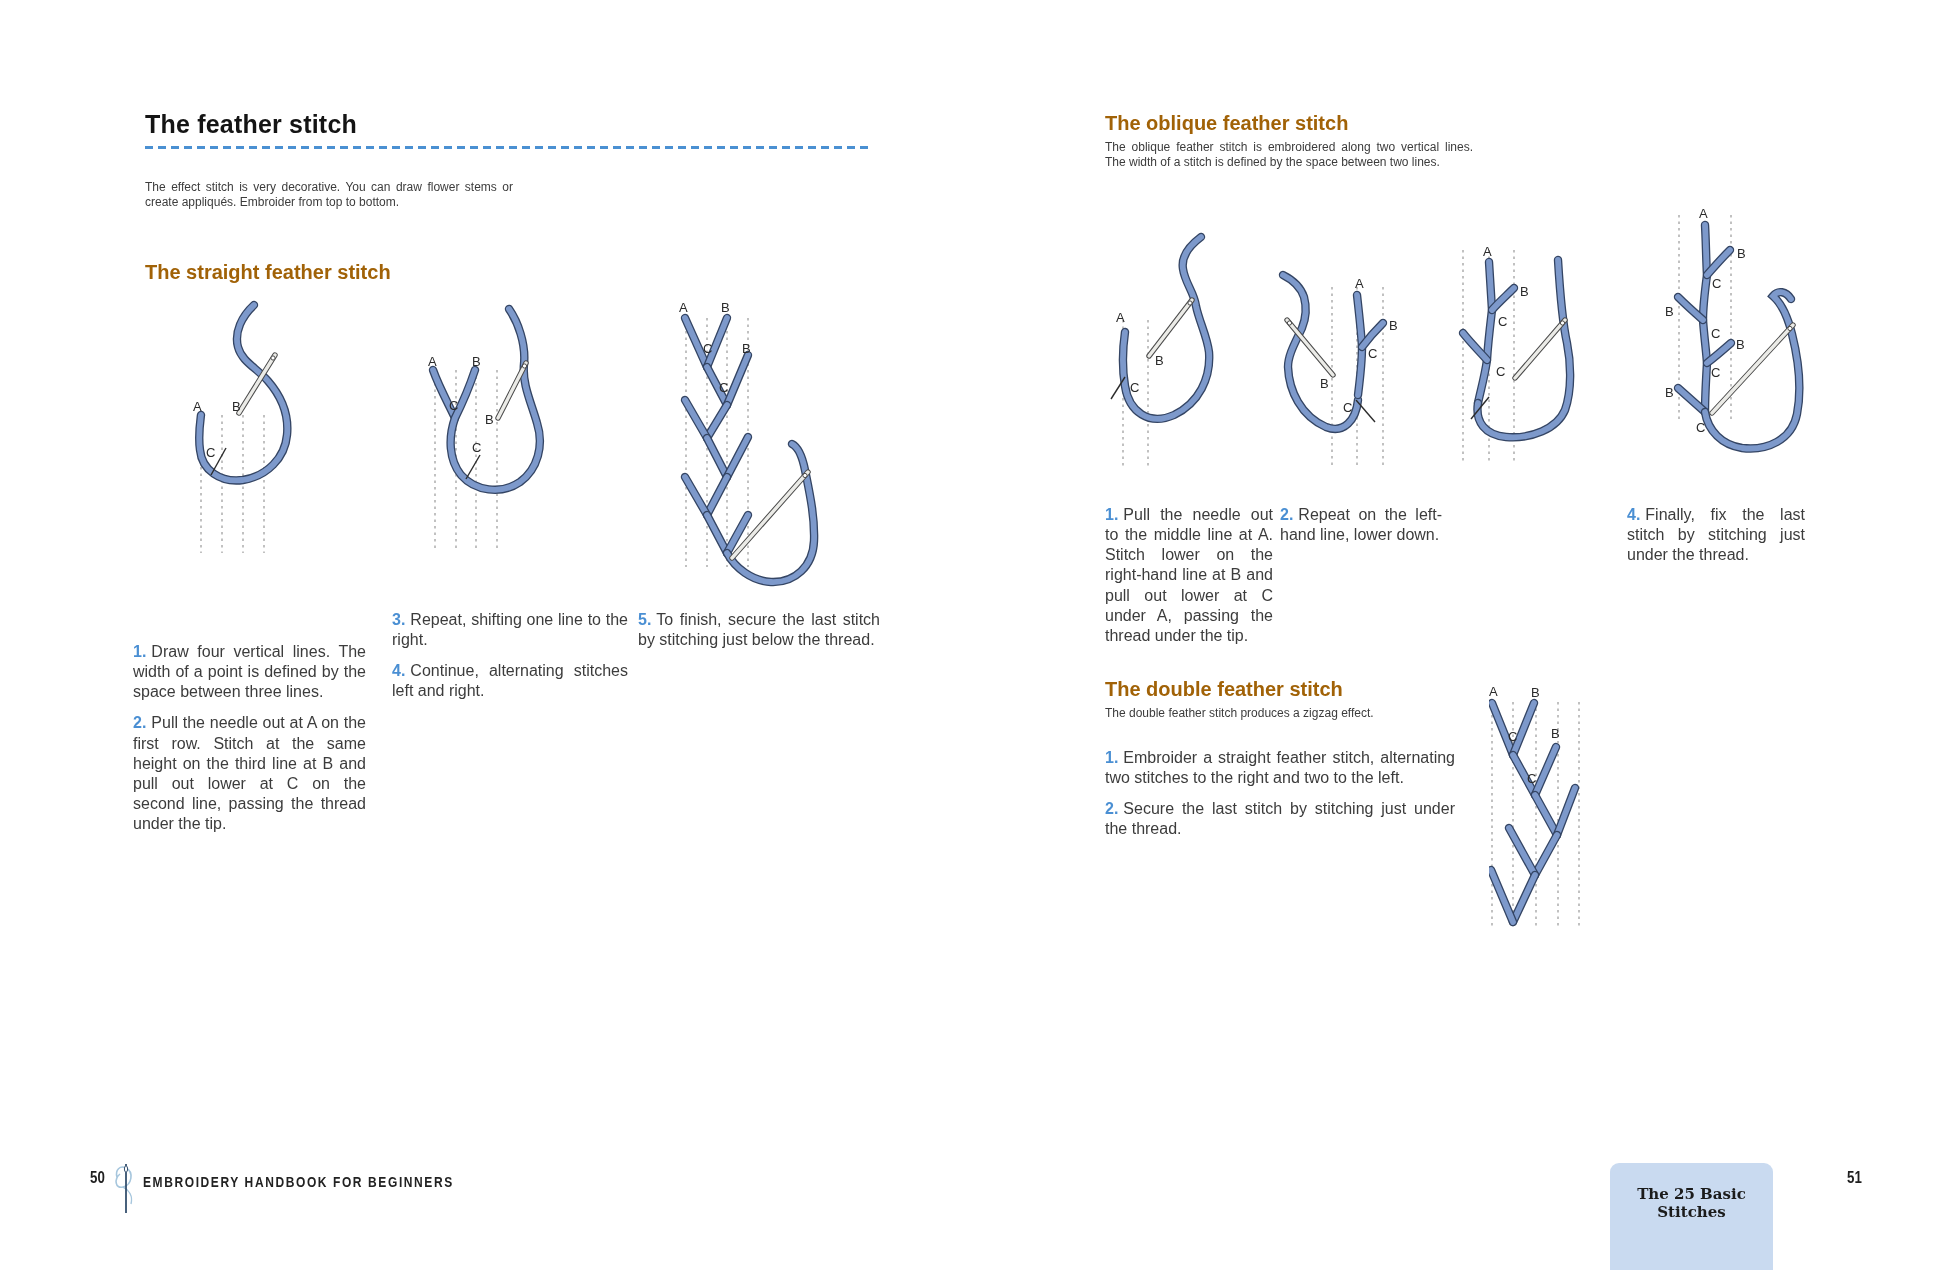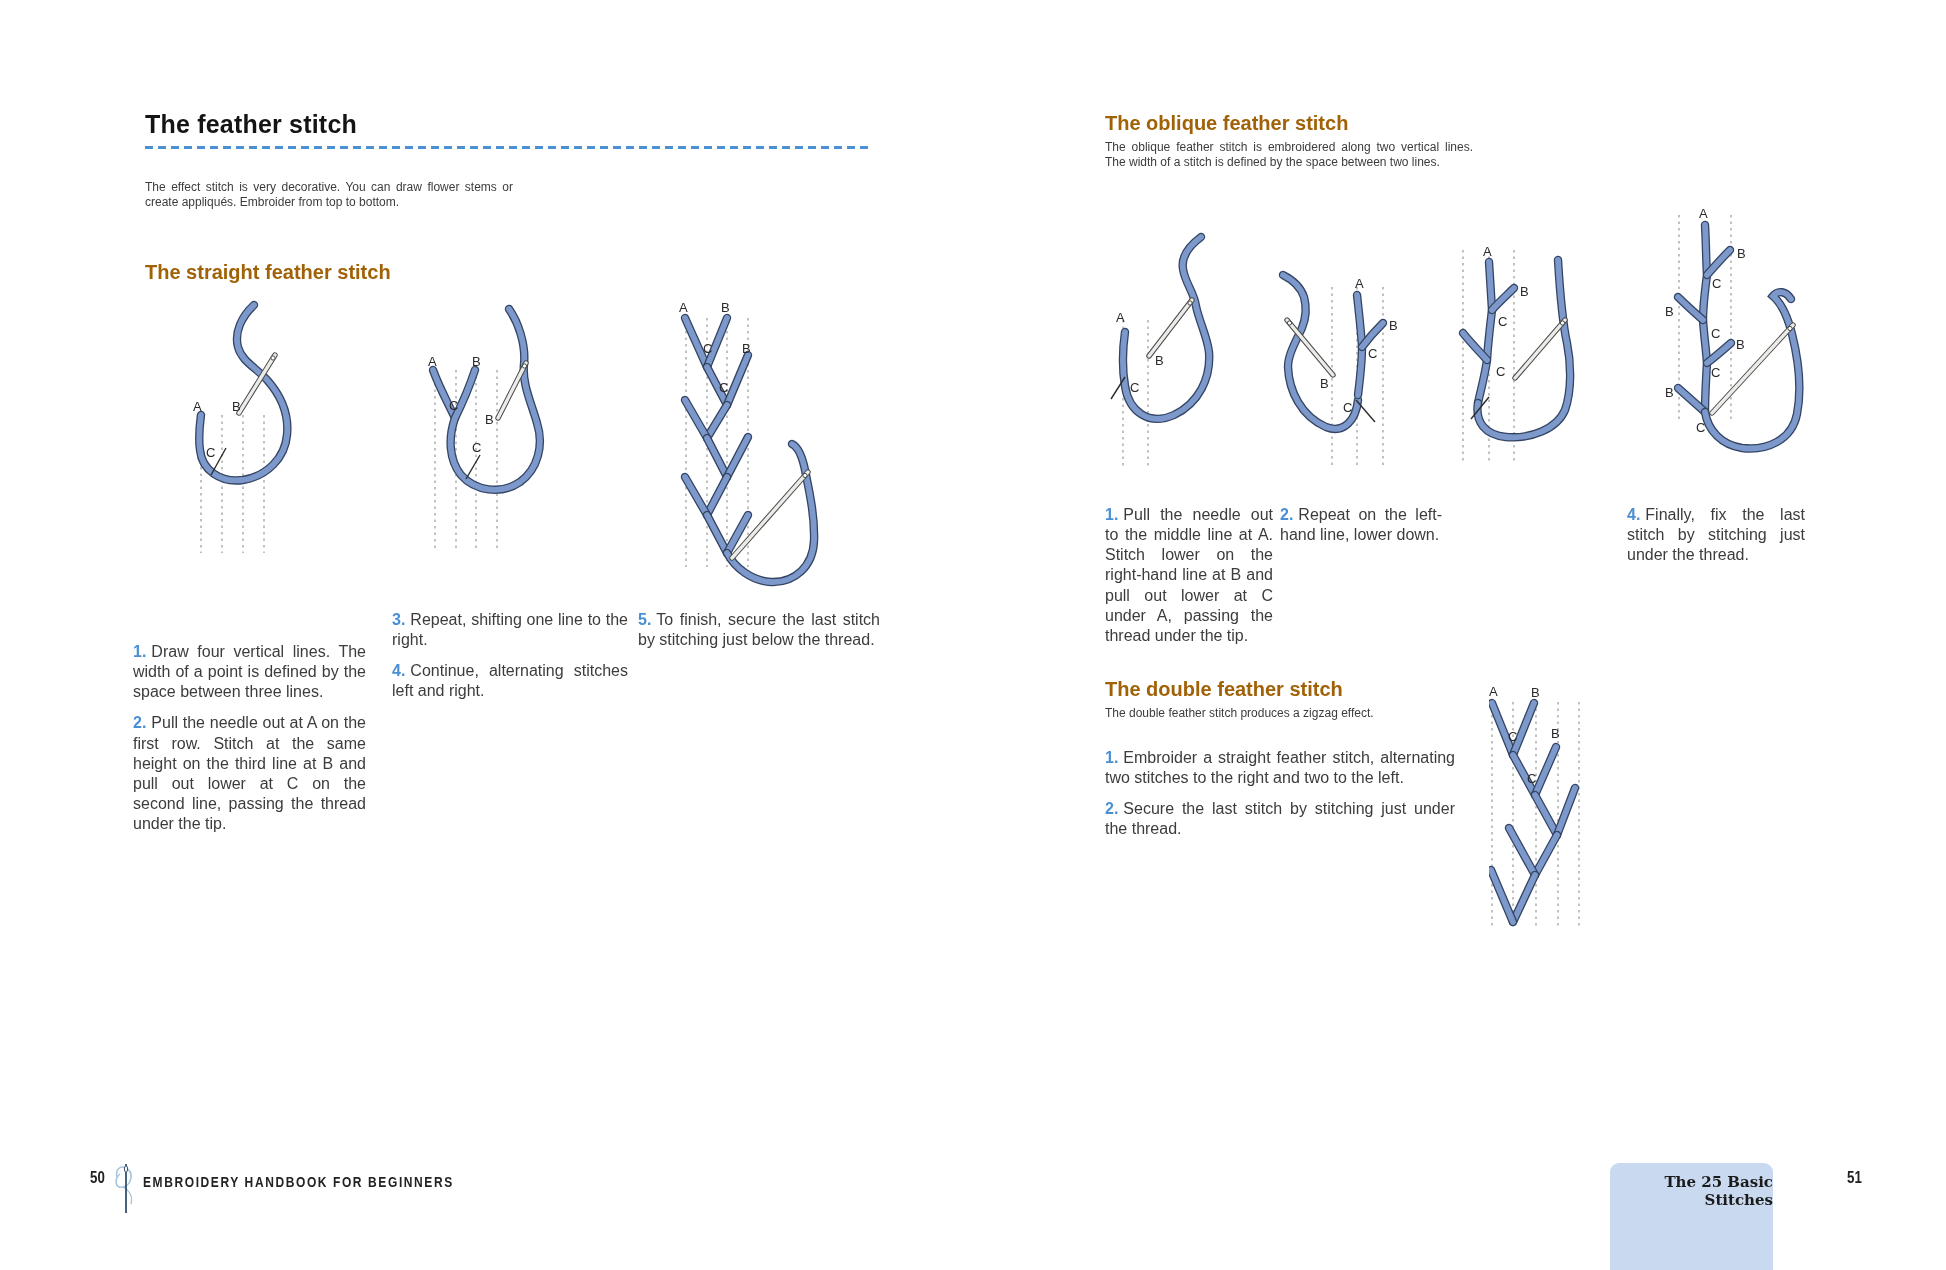--- a/index.html
+++ b/index.html
@@ -8,21 +8,21 @@
   .abs{position:absolute;}
   .main-title{font-family:"Liberation Sans",sans-serif;font-weight:700;font-size:25px;color:#141414;letter-spacing:.2px;}
   .dashed-rule{height:3px;background:repeating-linear-gradient(90deg,#4a90d2 0 8px,transparent 8px 13px);}
   .serif-head{font-family:Liberation Sans, sans-serif;font-weight:700;font-size:20px;color:#a16207;}
   .body-text{font-size:12px;line-height:1.26;text-align:justify;color:#3c3c3c;}
   .step{font-size:16px;line-height:1.26;text-align:justify;color:#3c3c3c;margin:0 0 11px 0;}
   .step .num{color:#4a8fd3;font-weight:700;margin-right:5px;}
   .pagenum{font-weight:700;font-size:17px;color:#202020;transform:scaleX(.78);transform-origin:center;}
   .book-title{font-weight:700;font-size:15px;color:#222;letter-spacing:2px;transform:scaleX(.8);transform-origin:left center;white-space:nowrap;}
   .tab{background:#c9daf0;border-radius:9px 9px 0 0;text-align:center;}
-  .tab-label{font-family:"DejaVu Serif",serif;font-weight:700;font-size:15px;color:#1b1b1b;padding-top:10px;text-align:right;}
+  .tab-label{font-family:"DejaVu Serif",serif;font-weight:700;font-size:15px;color:#1b1b1b;padding-top:22px;}
   
   .guide{stroke:#a0a0a0;stroke-width:1.3;stroke-dasharray:2.5 4;fill:none;}
   .t-out{stroke:#344564;stroke-width:8.4;stroke-linecap:round;fill:none;}
   .t-in{stroke:#7d99cb;stroke-width:5.8;stroke-linecap:round;fill:none;}
   .n-out{stroke:#4a4a4a;stroke-width:5.4;stroke-linecap:round;fill:none;}
   .n-in{stroke:#ebebe7;stroke-width:3.4;stroke-linecap:round;fill:none;}
   .n-eye{fill:#ffffff;stroke:#4a4a4a;stroke-width:1;}
   .tick{stroke:#2c2c2c;stroke-width:1.4;fill:none;}
   .lbl{font-family:"Liberation Sans",sans-serif;font-size:13px;fill:#2b2b2b;}
 </style>

